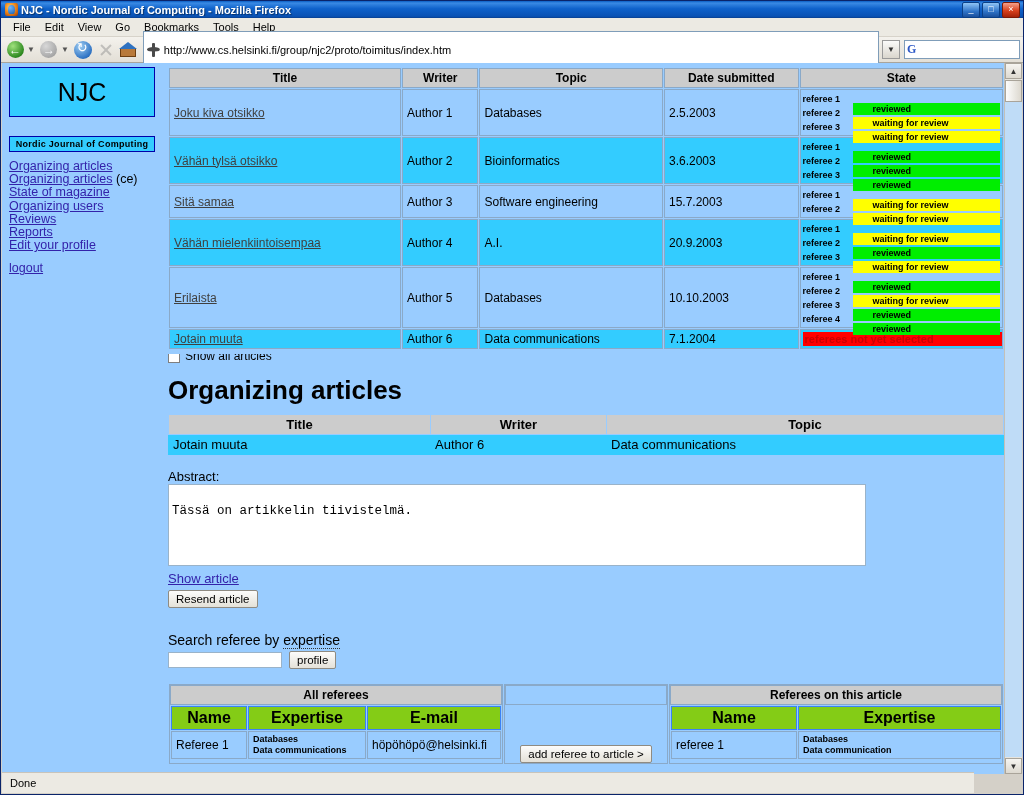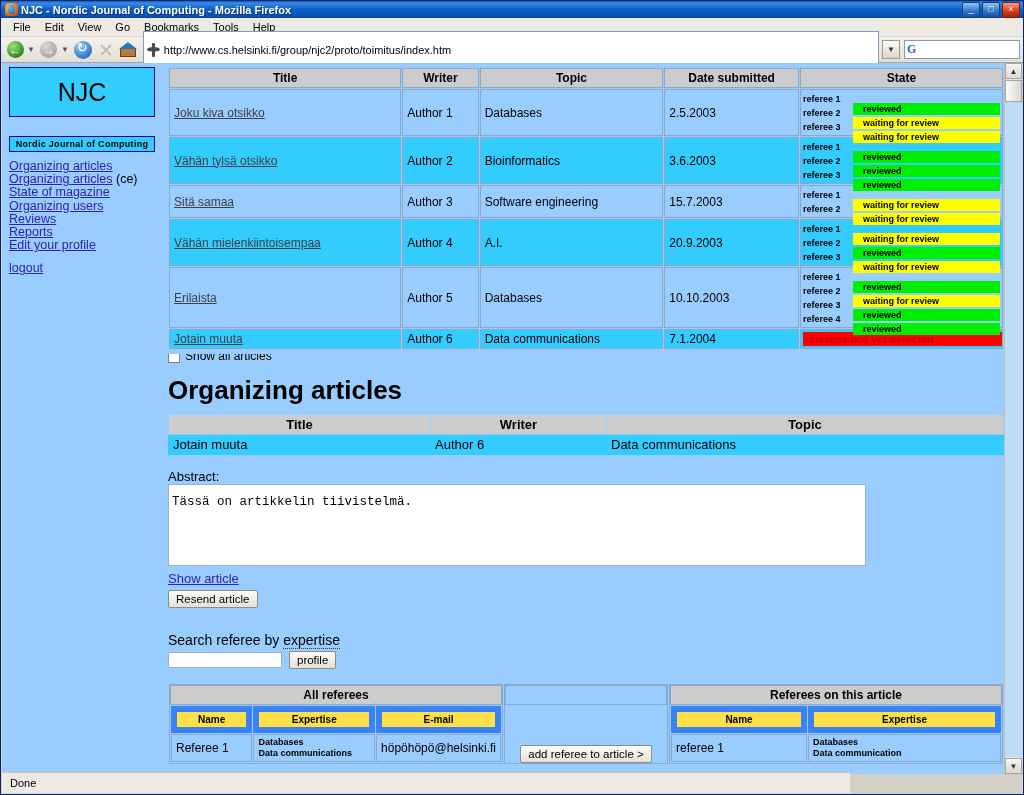--- a/index.html
+++ b/index.html
@@ -65,21 +65,21 @@
   
   #viewport{position:absolute;left:1px;top:62px;width:1004px;height:711px;background:#99ccff;overflow:hidden;}
   #vscroll{position:absolute;right:1px;top:62px;width:17px;height:711px;background:#e6e4dd;border-left:1px solid #c3c0b8;}
   .sbtn{width:17px;height:16px;background:linear-gradient(to bottom,#f6f5f1,#ddd9d0);border:1px solid #a9a49a;
         box-sizing:border-box;display:flex;align-items:center;justify-content:center;font-size:8px;color:#333;}
   .sthumb{position:absolute;top:17px;left:0;width:17px;height:22px;
           background:linear-gradient(to right,#fdfdfc,#dcd8cf);border:1px solid #a9a49a;box-sizing:border-box;}
   .strough{position:absolute;top:39px;left:0;width:17px;bottom:17px;background:#bfdcf7;}
   .sbtn.bot{position:absolute;bottom:0;left:0;}
 
-  .statusbar{position:absolute;left:1px;bottom:1px;width:848px;height:20px;
+  .statusbar{position:absolute;left:1px;bottom:1px;width:972px;height:20px;
              background:#eceae3;border-top:1px solid #c8c4bb;display:flex;align-items:center;}
   .statustext{font-size:11px;color:#000;padding-left:8px;}
 
   
   .page{position:relative;padding:0;}
   .sidebar{position:absolute;left:7px;top:4px;width:152px;}
   .logo{width:144px;height:48px;background:#33ccff;border:1px solid #0000aa;
         display:flex;align-items:center;justify-content:center;
         font-size:25px;color:#000;font-family:"Liberation Sans",sans-serif;}
   .subtitle{margin-top:19px;width:144px;height:14px;background:#33ccff;border:1px solid #0000aa;
@@ -96,55 +96,55 @@
              font-size:12px;color:#000;}
   table.grid th{background:#cccccc;border:1px solid #8aa9c8;font-weight:bold;text-align:center;
                 padding:2px 3px;font-size:12px;}
   table.grid td{border:1px solid #8aa9c8;padding:2px 4px;vertical-align:middle;background:#99ccff;}
   tr.alt td{background:#33ccff;}
   td a{color:#404040;text-decoration:underline;}
 
   .statecell{padding:1px 2px !important;}
   .staterow{display:flex;align-items:center;height:13px;margin:1px 0;}
   .stlabel{width:50px;font-size:9px;font-weight:bold;color:#000;flex:none;}
-  .stval{flex:1;font-size:9px;font-weight:bold;color:#000;padding-left:10px;height:12px;line-height:12px;margin-top:21px;}
+  .stval{flex:1;font-size:9px;font-weight:bold;color:#000;padding-left:20px;height:12px;line-height:12px;margin-top:21px;}
   .st-reviewed{background:#00ee00;}
   .st-waiting{background:#ffff00;}
   .st-none{background:#ff0000;width:100%;font-size:11px;font-weight:bold;color:#cc0000;height:14px;line-height:14px;padding-left:2px;}
 
   .chkrow{margin-top:4px;display:flex;align-items:flex-end;gap:5px;font-size:12px;overflow:hidden;height:9px;}
   .chkbox{width:12px;height:12px;border:1px solid #7f7f7f;background:#fff;box-sizing:border-box;flex:none;}
 
   h1.pagetitle{font-size:26px;font-weight:bold;margin:12px 0 8px 0;color:#000;
                font-family:"Liberation Sans",sans-serif;}
 
   table.simple{border-collapse:collapse;width:836px;font-size:13px;}
   table.simple th{background:#cccccc;font-weight:bold;text-align:center;padding:2px 4px;border:1px solid #99ccff;}
   table.simple td{background:#33ccff;padding:2px 4px;border:1px solid #33ccff;}
 
   .abslabel{margin-top:14px;font-size:13px;color:#000;}
   .absbox{width:698px;height:82px;background:#ffffff;border:1px solid #9ab3c9;box-sizing:border-box;
-          font-family:"Liberation Mono",monospace;font-size:12.5px;padding:10px 3px;color:#000;overflow:hidden;}
+          font-family:"Liberation Mono",monospace;font-size:12.5px;padding:19px 3px;color:#000;overflow:hidden;}
   .showlink{display:inline-block;margin-top:5px;color:#3322aa;text-decoration:underline;font-size:13px;}
   .btn{background:linear-gradient(to bottom,#fcfcfb,#e4e1d8);border:1px solid #8f8b82;
        border-radius:2px;font-size:11.5px;padding:2px 7px;color:#000;font-family:"Liberation Sans",sans-serif;}
   .btnwrap{margin-top:4px;}
 
   .searchsec{margin-top:24px;}
   .searchlabel{font-size:14px;color:#000;}
   .searchlabel .dotted{border-bottom:1px dotted #333;}
   .searchrow{margin-top:3px;display:flex;align-items:center;gap:7px;}
   .searchinput{width:114px;height:16px;background:#fff;border:1px solid #9ab3c9;box-sizing:border-box;}
 
   .bottomwrap{margin-top:14px;width:836px;}
   table.outer{border-collapse:separate;border-spacing:1px;width:836px;font-size:12px;background:#99ccff;}
   table.outer > tbody > tr > td{border:1px solid #8aa9c8;padding:1px;vertical-align:top;background:#99ccff;}
   .bandhdr{background:#cccccc;border:1px solid #8aa9c8;text-align:center;font-weight:bold;font-size:12px;padding:2px;}
   table.inner{border-collapse:separate;border-spacing:1px;width:100%;font-size:12px;background:#99ccff;}
-  table.inner th{background:#fde047;border:6px solid #3b82f6;font-weight:bold;text-align:center;padding:2px;font-size:10px;}
+  table.inner th{background:#84cc16;border:1px solid #3b82f6;font-weight:bold;text-align:center;padding:2px;font-size:16px;}
   table.inner td{background:#99ccff;border:1px solid #8aa9c8;padding:2px 4px;vertical-align:middle;}
   .exp{font-size:9px;line-height:11px;font-weight:bold;color:#000;}
   .midcol{width:162px;}
   .midbox{height:18px;border:1px solid #8aa9c8;background:#99ccff;margin-bottom:2px;}
   .midbtns{display:flex;flex-direction:column;align-items:center;gap:5px;padding-top:38px;}
   .midbtns .btn{font-size:11.5px;}
 </style>
 </head>
 <body>
 

